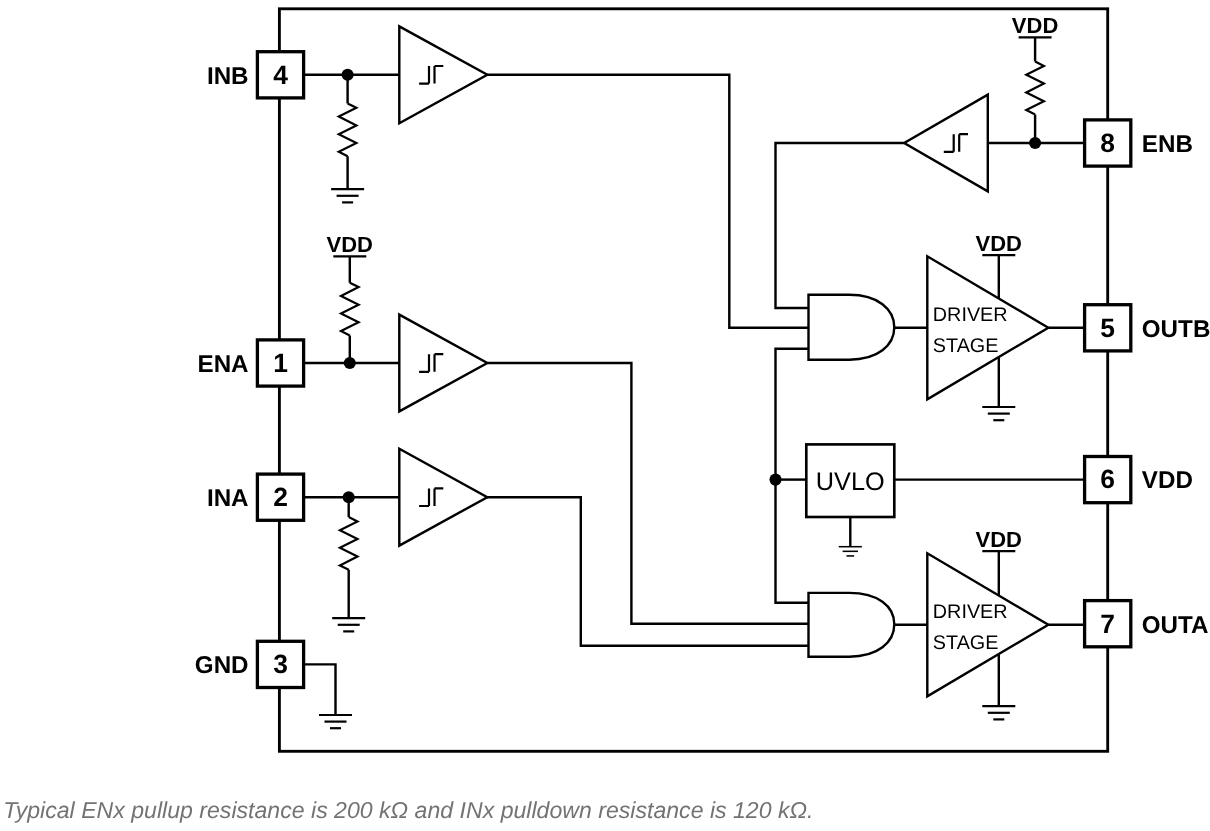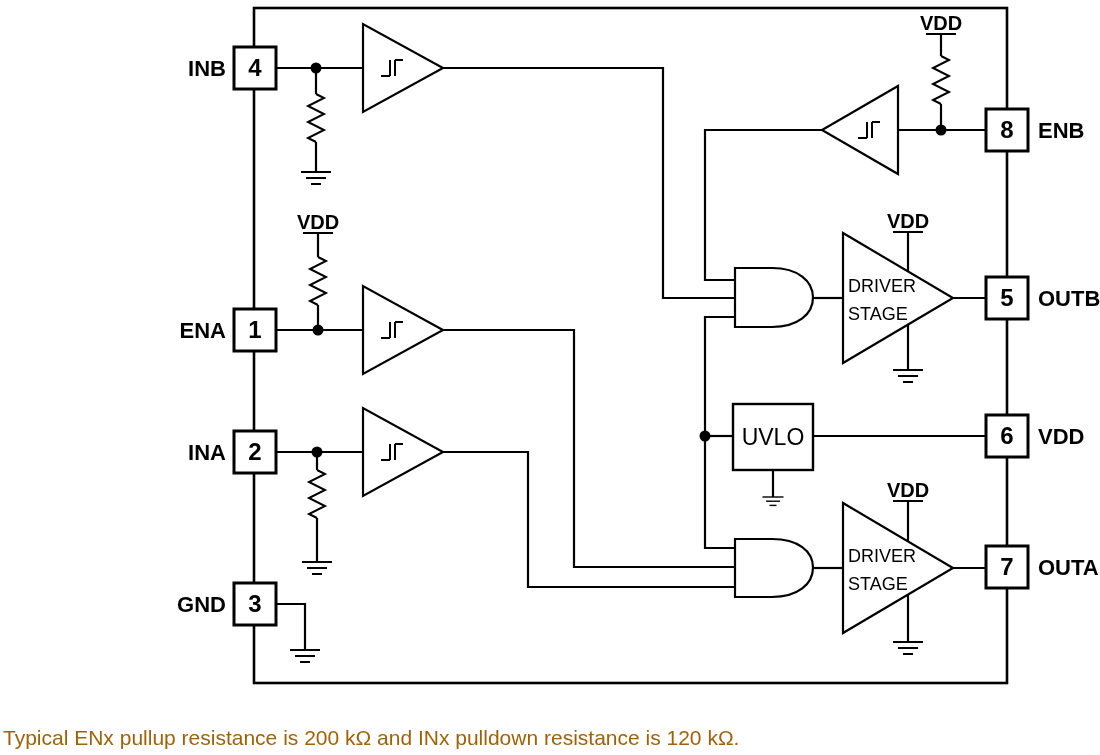--- a/index.html
+++ b/index.html
@@ -31,22 +31,23 @@
   .wire     { fill: none; stroke: #000; stroke-width: 2.2; }
   .shape    { fill: #ffffff; stroke: #000; stroke-width: 2.2; stroke-linejoin: miter; }
   .thinline { fill: none; stroke: #000; stroke-width: 2; }
   .pinbox   { fill: #ffffff; stroke: #000; stroke-width: 3; }
   .mainrect { fill: none; stroke: #000; stroke-width: 2.6; }
   .caption  {
     position: absolute;
     left: 3px;
     top: 726px;
     font-size: 21px;
-    color: #a16207;
+    color: #737373;
     white-space: nowrap;
+    font-style: italic;
   }
 </style>
 </head>
 <body>
 
 <div id="stage">
 <svg width="1100" height="710" viewBox="0 0 1100 710">
 
   <defs>
 

